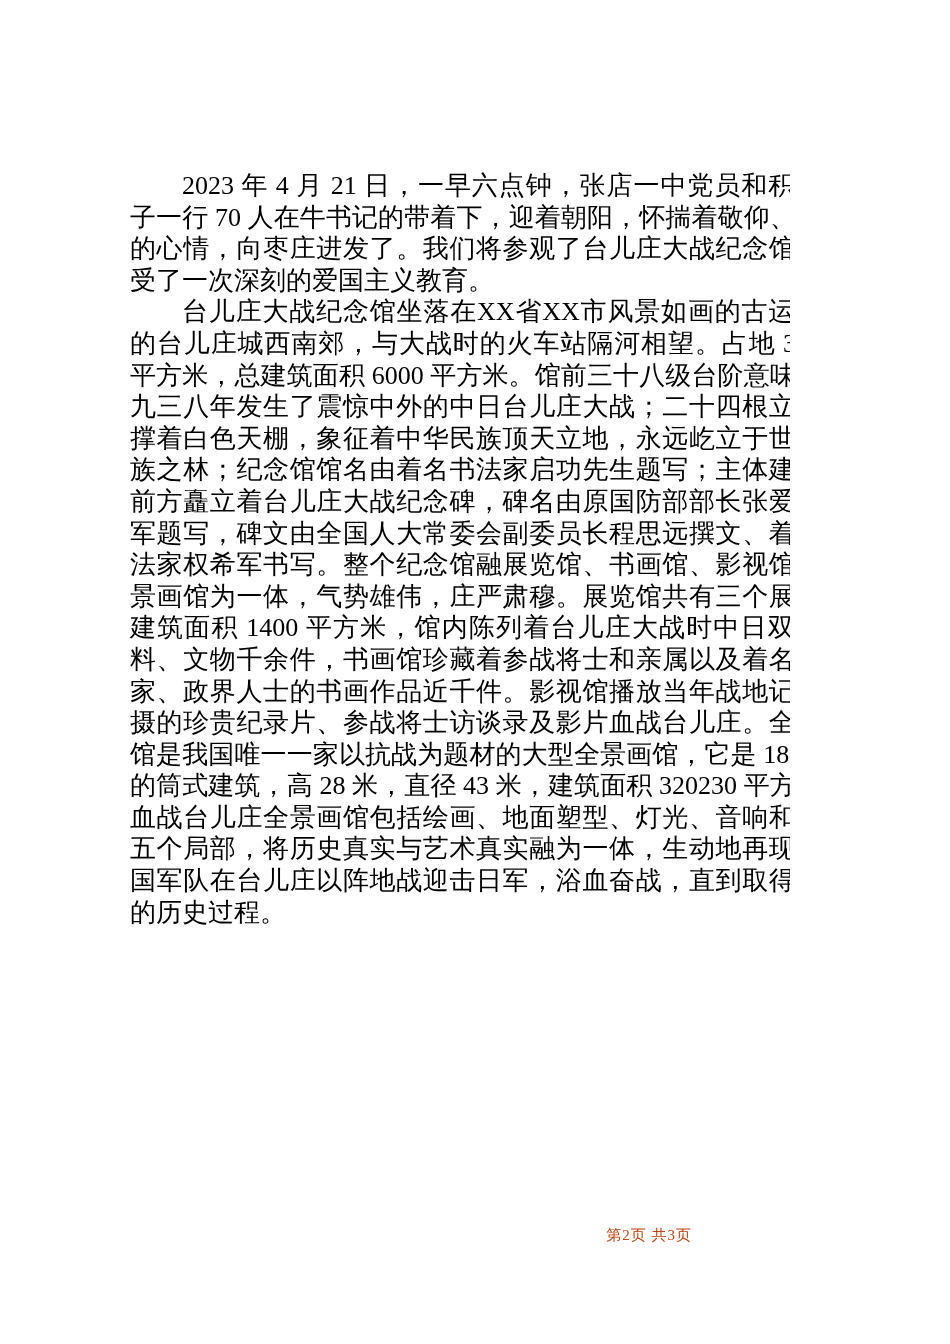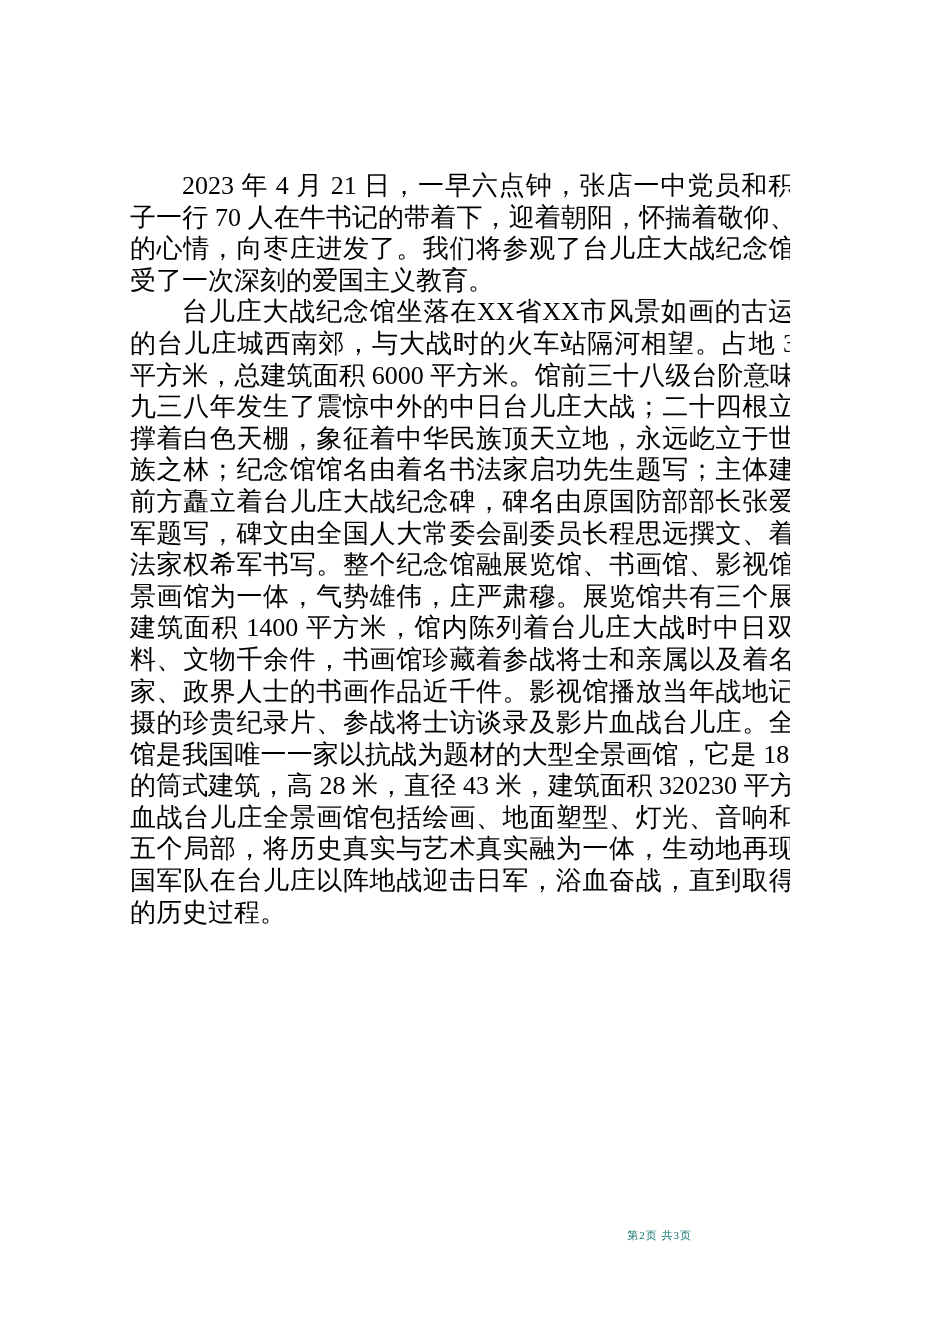--- a/index.html
+++ b/index.html
@@ -30,23 +30,23 @@
     margin: 0;
     padding: 0;
     text-indent: 2em;
     word-break: break-all;
     overflow-wrap: break-word;
   }
   .footer {
     position: absolute;
     top: 1226px;
     right: 98px;
-    font-size: 11px;
+    font-size: 15px;
     line-height: 18px;
-    color: #0f766e;
+    color: #c2410c;
     letter-spacing: 1px;
   }
 </style>
 </head>
 <body>
 
 <div class="page">
   <div class="content">
     <p>2023 年 4 月 21 日，一早六点钟，张店一中党员和积极分子一行 70 人在牛书记的带着下，迎着朝阳，怀揣着敬仰、感恩的心情，向枣庄进发了。我们将参观了台儿庄大战纪念馆，接受了一次深刻的爱国主义教育。</p>
     <p>台儿庄大战纪念馆坐落在XX省XX市风景如画的古运河畔的台儿庄城西南郊，与大战时的火车站隔河相望。占地 34000 平方米，总建筑面积 6000 平方米。馆前三十八级台阶意味着一九三八年发生了震惊中外的中日台儿庄大战；二十四根立柱支撑着白色天棚，象征着中华民族顶天立地，永远屹立于世界民族之林；纪念馆馆名由着名书法家启功先生题写；主体建筑物前方矗立着台儿庄大战纪念碑，碑名由原国防部部长张爱萍将军题写，碑文由全国人大常委会副委员长程思远撰文、着名书法家权希军书写。整个纪念馆融展览馆、书画馆、影视馆、全景画馆为一体，气势雄伟，庄严肃穆。展览馆共有三个展室，建筑面积 1400 平方米，馆内陈列着台儿庄大战时中日双方资料、文物千余件，书画馆珍藏着参战将士和亲属以及着名书画家、政界人士的书画作品近千件。影视馆播放当年战地记者拍摄的珍贵纪录片、参战将士访谈录及影片血战台儿庄。全景画馆是我国唯一一家以抗战为题材的大型全景画馆，它是 18 边形的筒式建筑，高 28 米，直径 43 米，建筑面积 320230 平方米，血战台儿庄全景画馆包括绘画、地面塑型、灯光、音响和解说五个局部，将历史真实与艺术真实融为一体，生动地再现了中国军队在台儿庄以阵地战迎击日军，浴血奋战，直到取得胜利的历史过程。</p>

